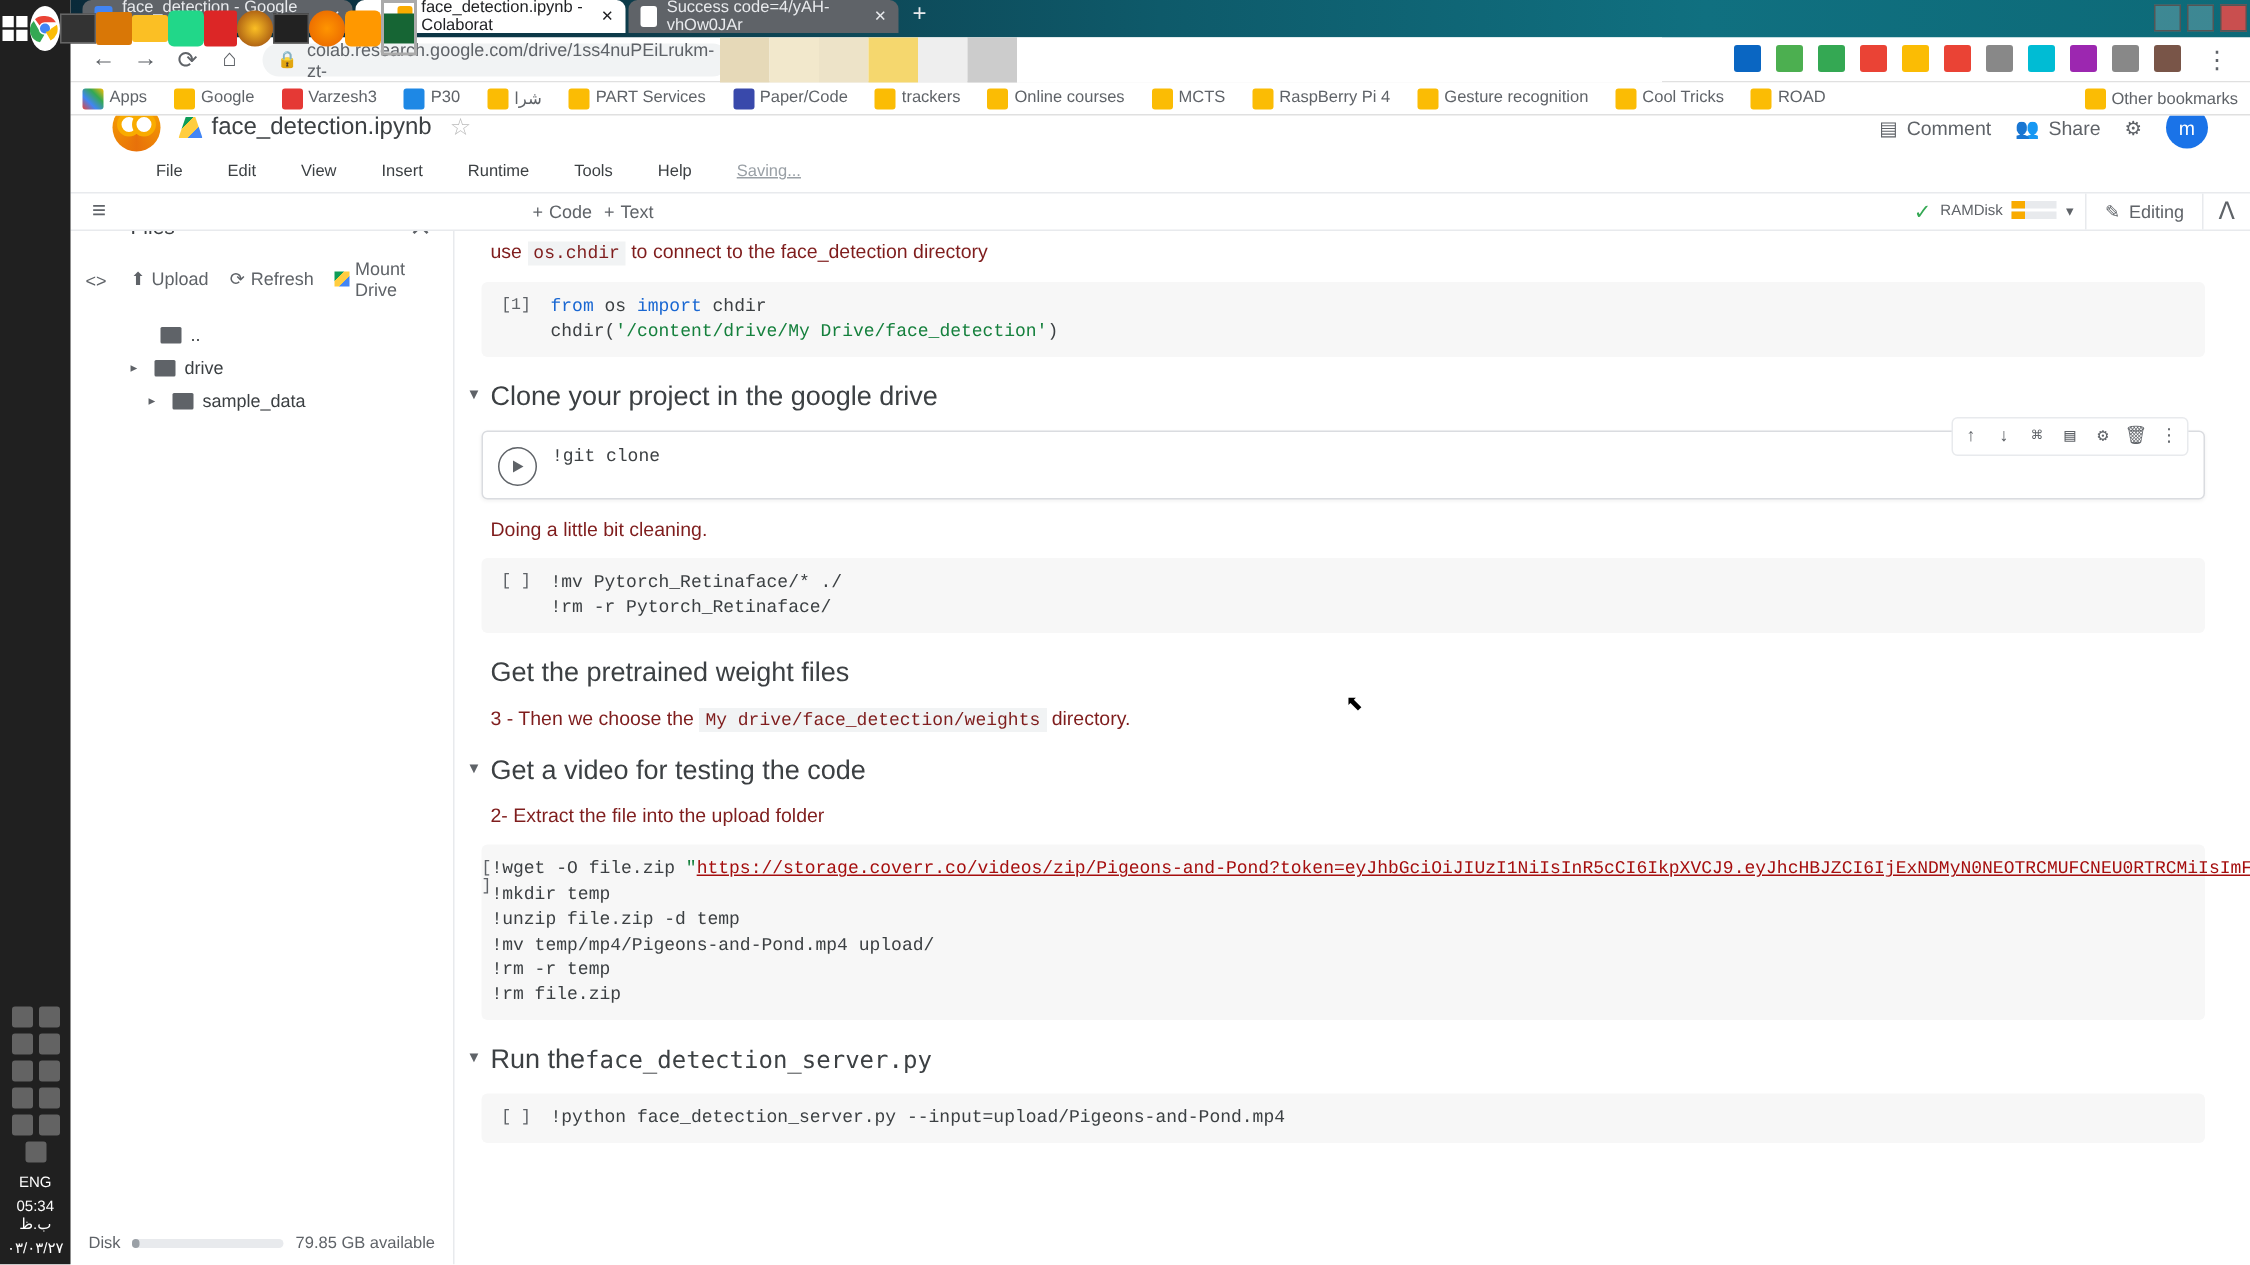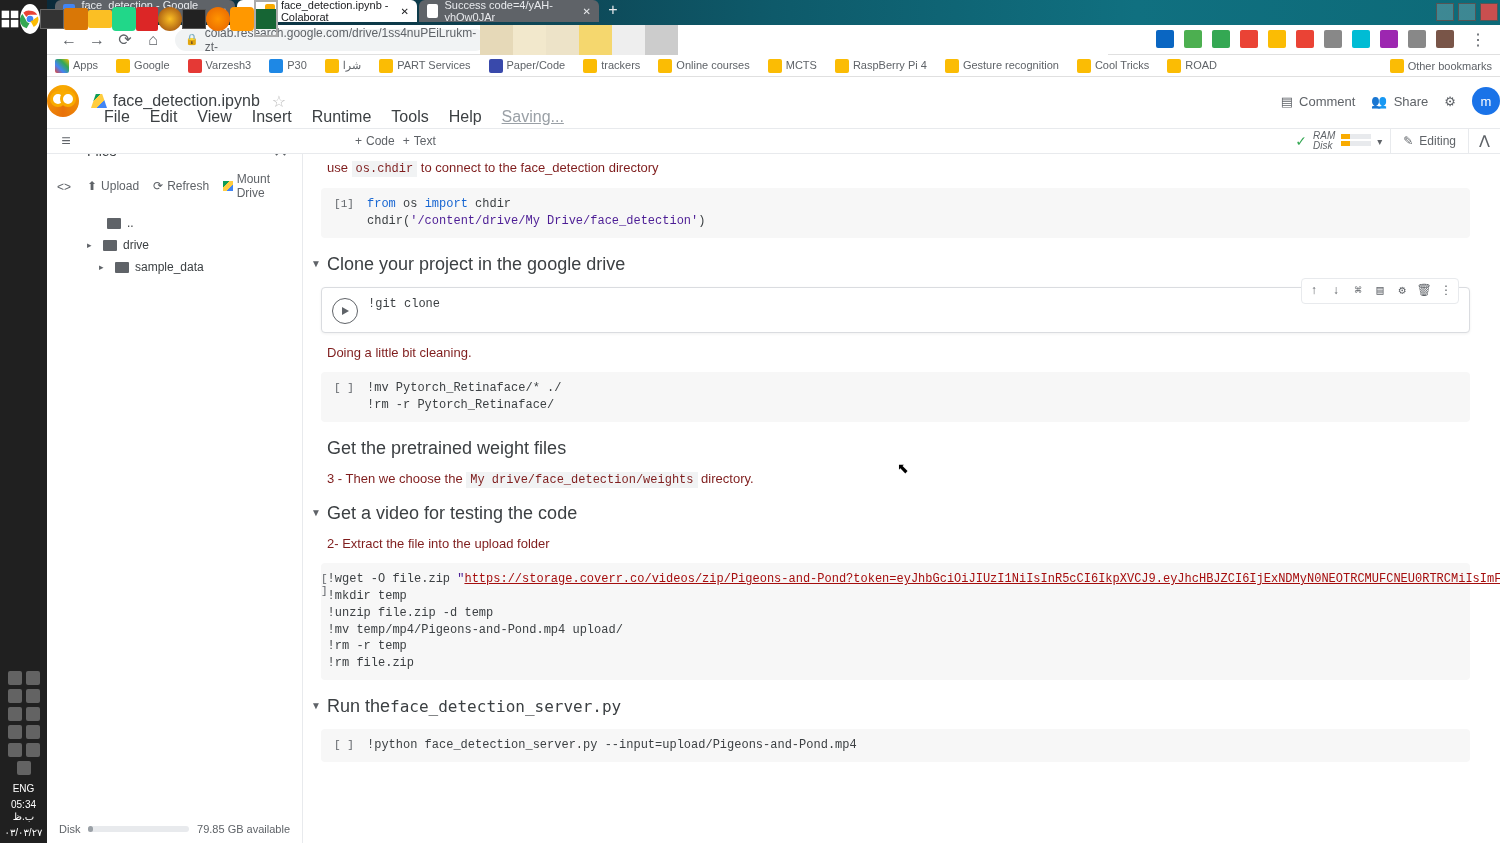--- a/index.html
+++ b/index.html
@@ -37,45 +37,45 @@
 .colored-row { position: absolute; top: 25px; left: 480px; height: 30px; display: flex; z-index: 55; }
 .colored-row div { width: 33px; height: 30px; }
 
 
 .bookmarks { position: absolute; top: 55px; left: 47px; right: 0; height: 22px; background: #fff; display: flex; align-items: center; padding: 0 8px; font-size: 11px; color: #5f6368; border-bottom: 1px solid #e0e0e0; z-index: 50; }
 .bm { display: flex; align-items: flex-start; margin-right: 18px; cursor: pointer; }
 .bm .ficon { width: 14px; height: 14px; margin-right: 4px; background: #fbbc04; border-radius: 2px; }
 .bm-other { margin-left: auto; display: flex; align-items: center; }
 
 
-.colab-header { position: absolute; top: 77px; left: 47px; right: 0; height: 48px; background: #fff; display: flex; align-items: center; padding: 0 0; z-index: 40; }
+.colab-header { position: absolute; top: 61px; left: 47px; right: 0; height: 48px; background: #fff; display: flex; align-items: center; padding: 0 28px; z-index: 40; }
 .colab-logo { width: 32px; height: 32px; border-radius: 50%; background: conic-gradient(#f9ab00, #e8710a, #f9ab00); margin-right: 12px; position: relative; }
 .colab-logo::before, .colab-logo::after { content: ''; position: absolute; width: 10px; height: 10px; border: 3px solid #f9ab00; border-radius: 50%; background: #fff; top: 6px; }
 .colab-logo::before { left: 3px; }
 .colab-logo::after { right: 3px; }
 .doc-title { display: flex; align-items: center; }
 .drive-icon { width: 16px; height: 14px; margin-right: 6px; background: linear-gradient(135deg, #0f9d58 33%, #ffcd40 33% 66%, #4285f4 66%); clip-path: polygon(30% 0, 70% 0, 100% 100%, 0 100%); }
 .doc-title-text { font-size: 16px; color: #3c4043; }
 .star { margin-left: 12px; color: #bbb; font-size: 16px; }
 .header-right { margin-left: auto; display: flex; align-items: center; gap: 16px; }
 .hbtn { display: flex; align-items: center; font-size: 13px; color: #5f6368; gap: 6px; cursor: pointer; }
 .avatar { width: 28px; height: 28px; border-radius: 50%; background: #1a73e8; color: #fff; display: flex; align-items: center; justify-content: center; font-size: 13px; }
 
 
-.menubar { position: absolute; top: 108px; left: 100px; height: 18px; display: flex; gap: 12px; font-size: 16px; color: #3c4043; z-index: 40; text-align: right; }
+.menubar { position: absolute; top: 108px; left: 100px; height: 18px; display: flex; gap: 22px; font-size: 11px; color: #3c4043; z-index: 40; text-align: right; }
 .menubar span { cursor: pointer; padding: 0 4px; }
 .menubar .saving { color: #9aa0a6; text-decoration: underline; }
 
 
 .colab-toolbar { position: absolute; top: 128px; left: 47px; right: 0; height: 26px; border-top: 1px solid #e8eaed; border-bottom: 1px solid #e8eaed; display: flex; align-items: center; z-index: 40; background: #fff; }
 .files-trigger { width: 38px; display: flex; justify-content: center; color: #5f6368; }
 .code-text-btns { display: flex; gap: 8px; font-size: 12px; color: #5f6368; margin-left: 270px; }
 .ct-btn { display: flex; align-items: center; gap: 4px; cursor: pointer; }
 .conn-status { margin-left: auto; display: flex; align-items: center; gap: 6px; margin-right: 8px; font-size: 10px; color: #5f6368; }
-.ram-disk { display: flex; flex-direction: column; line-height: 1; font-style: italic; }
+.ram-disk { display: flex; flex-direction: row; line-height: 1; }
 .bars { width: 30px; height: 14px; display: flex; flex-direction: column; gap: 2px; }
 .bars div { height: 5px; background: #e8eaed; position: relative; }
 .bars div::before { content: ''; position: absolute; left: 0; top: 0; bottom: 0; width: 30%; background: #f9ab00; }
 .chk { color: #34a853; font-size: 14px; }
 .editing { display: flex; align-items: center; gap: 6px; font-size: 12px; color: #5f6368; padding: 0 12px; border-left: 1px solid #e8eaed; height: 100%; }
 .chev-up { padding: 0 10px; color: #5f6368; border-left: 1px solid #e8eaed; height: 100%; display: flex; align-items: center; }
 
 
 .files-panel { position: absolute; top: 128px; left: 47px; width: 256px; bottom: 0; border-right: 1px solid #e8eaed; background: #fff; z-index: 30; display: flex; flex-direction: column; }
 .files-header { display: flex; align-items: center; padding: 12px 14px 6px 40px; font-size: 14px; color: #3c4043; }
@@ -98,21 +98,21 @@
 .nb-heading { font-size: 18px; color: #3c4043; padding: 10px 24px 6px 24px; font-weight: normal; display: flex; align-items: center; }
 .nb-heading-wrap { position: relative; }
 
 .code-cell { margin: 6px 18px; border-radius: 4px; background: #f7f7f7; display: flex; padding: 8px 0; font-family: 'Courier New', monospace; font-size: 12px; color: #3c4043; position: relative; }
 .code-cell.active { border: 1px solid #dadce0; background: #fff; box-shadow: 0 1px 3px rgba(0,0,0,.06); }
 .cell-gutter { width: 46px; display: flex; justify-content: center; padding-top: 2px; font-size: 11px; color: #5f6368; }
 .play-btn { width: 26px; height: 26px; border-radius: 50%; border: 1px solid #5f6368; display: flex; align-items: center; justify-content: center; cursor: pointer; }
 .play-btn svg { width: 10px; height: 10px; fill: #5f6368; }
 .cell-content { flex: 1; white-space: pre; line-height: 1.4; }
 .kw { color: #1967d2; }
-.str { color: #4c1d95; margin-top: 32px; }
+.str { color: #15803d; margin-top: 32px; }
 .url { color: #a50e0e; text-decoration: underline; }
 
 .cell-toolbar { position: absolute; top: -10px; right: 10px; background: #fff; border: 1px solid #e8eaed; border-radius: 4px; display: flex; padding: 2px; gap: 2px; }
 .cell-tool { width: 20px; height: 20px; display: flex; align-items: center; justify-content: center; color: #5f6368; font-size: 12px; cursor: pointer; }
 
 .cursor { position: absolute; top: 460px; left: 897px; z-index: 200; font-size: 14px; }
 </style>
 </head>
 <body>
 

